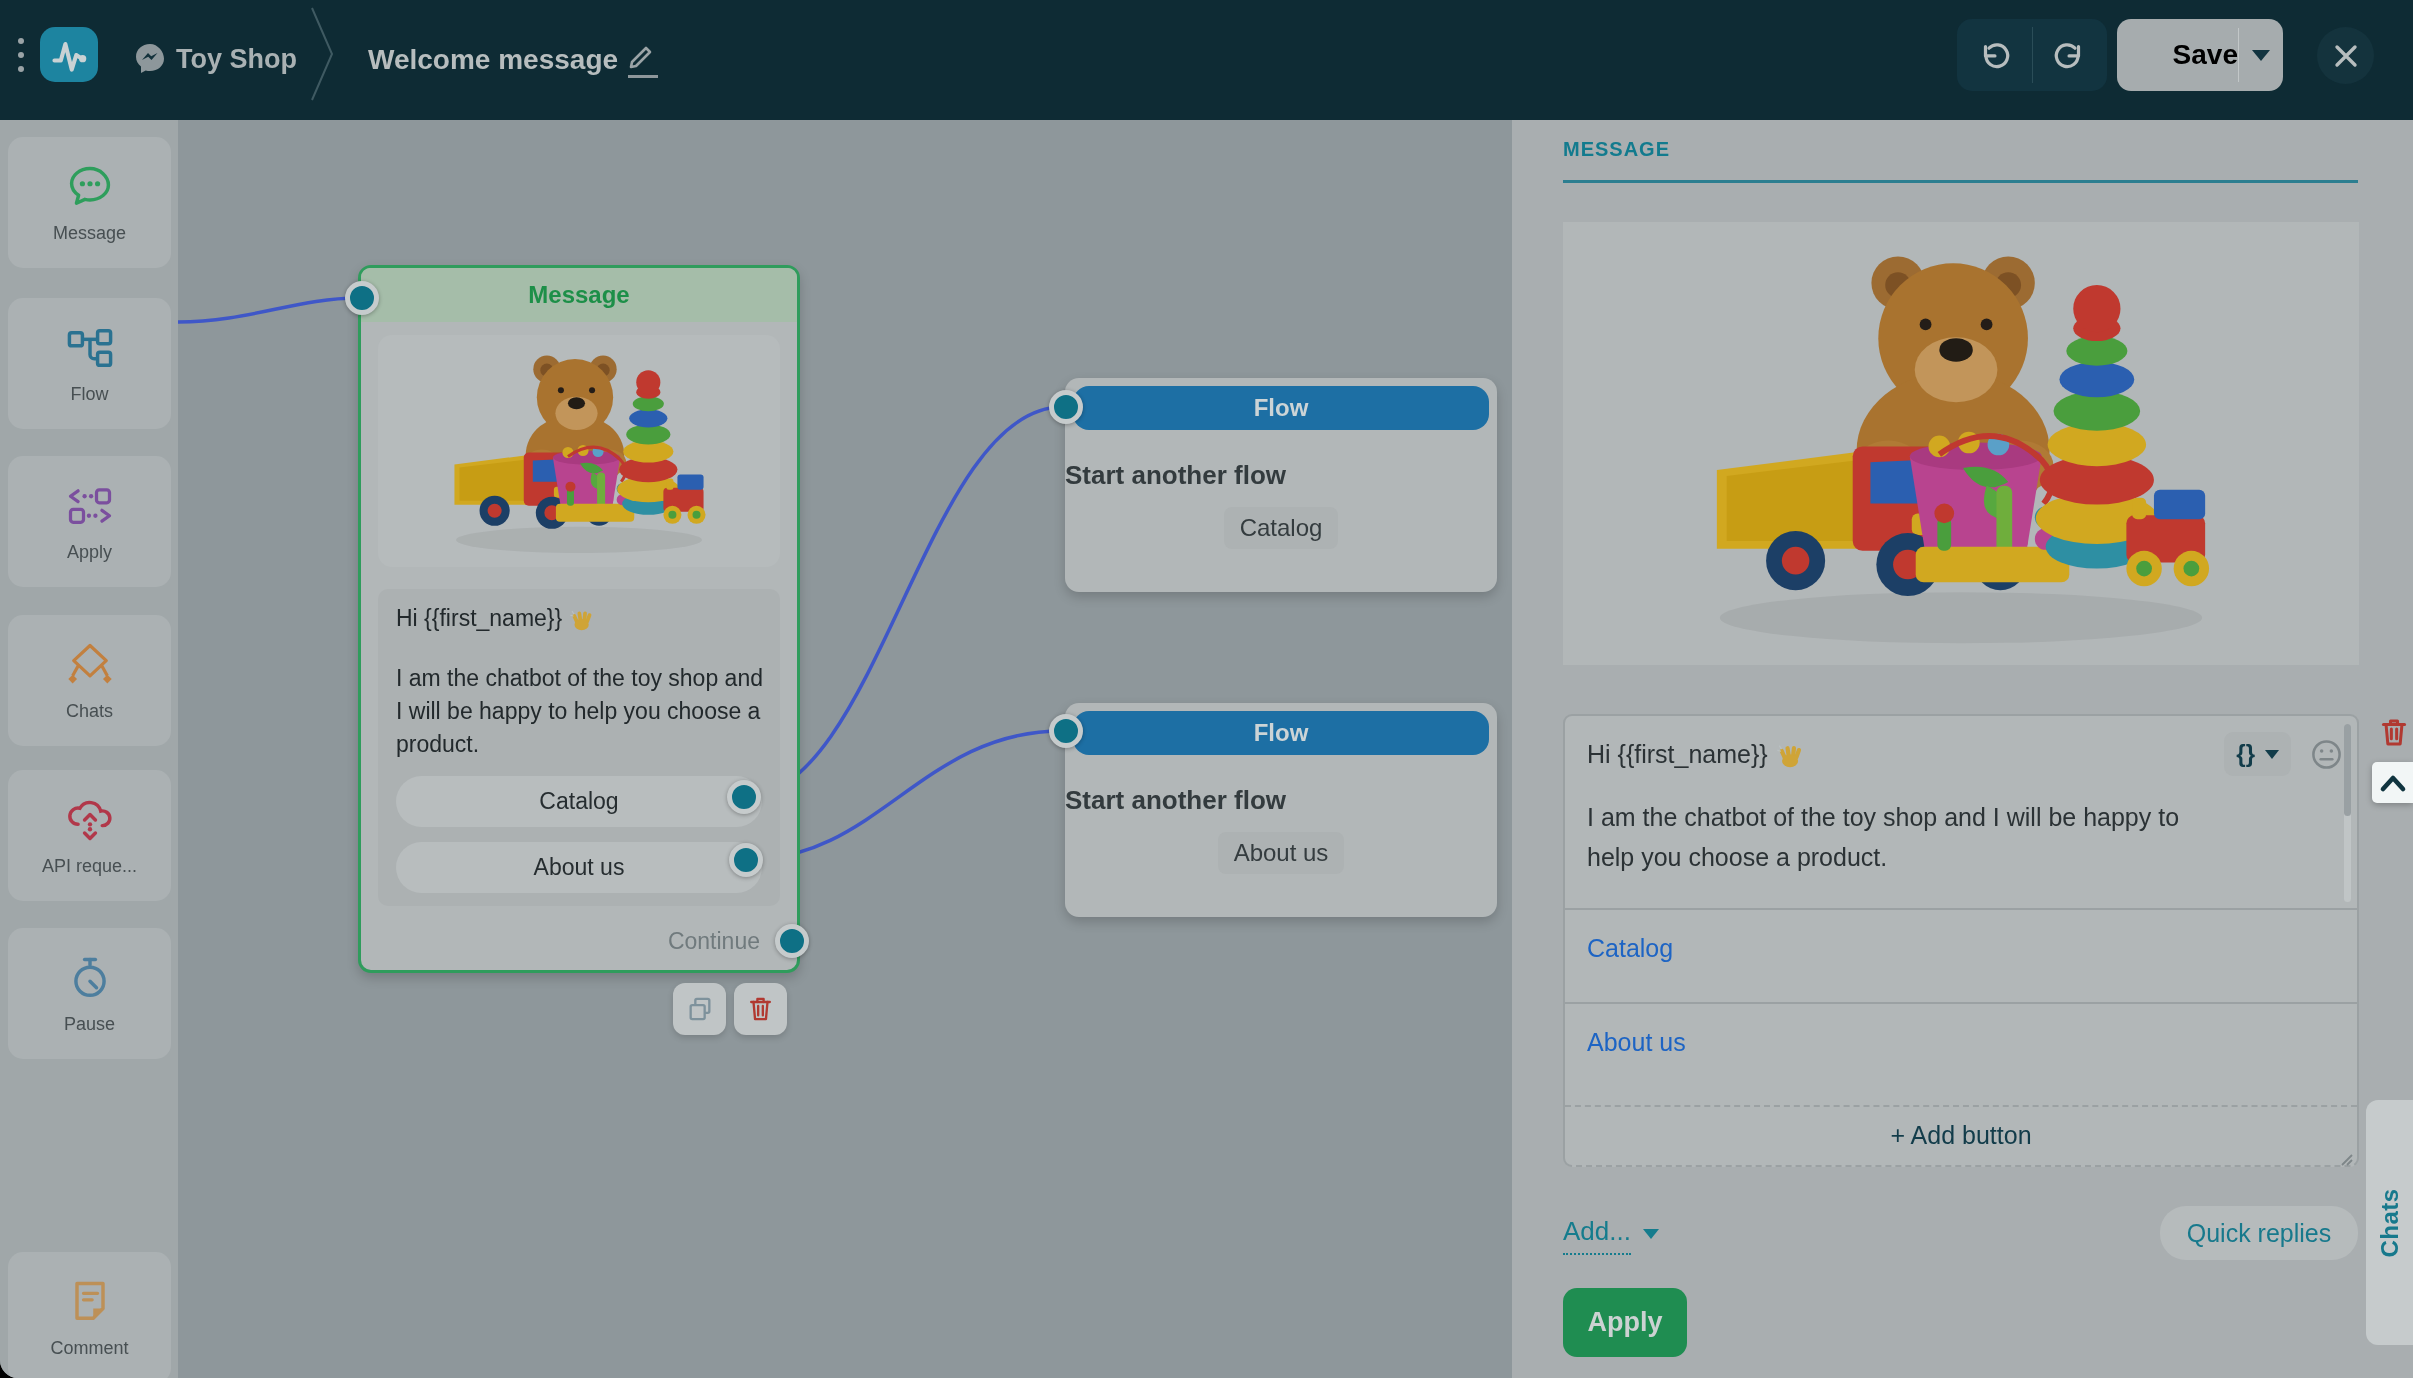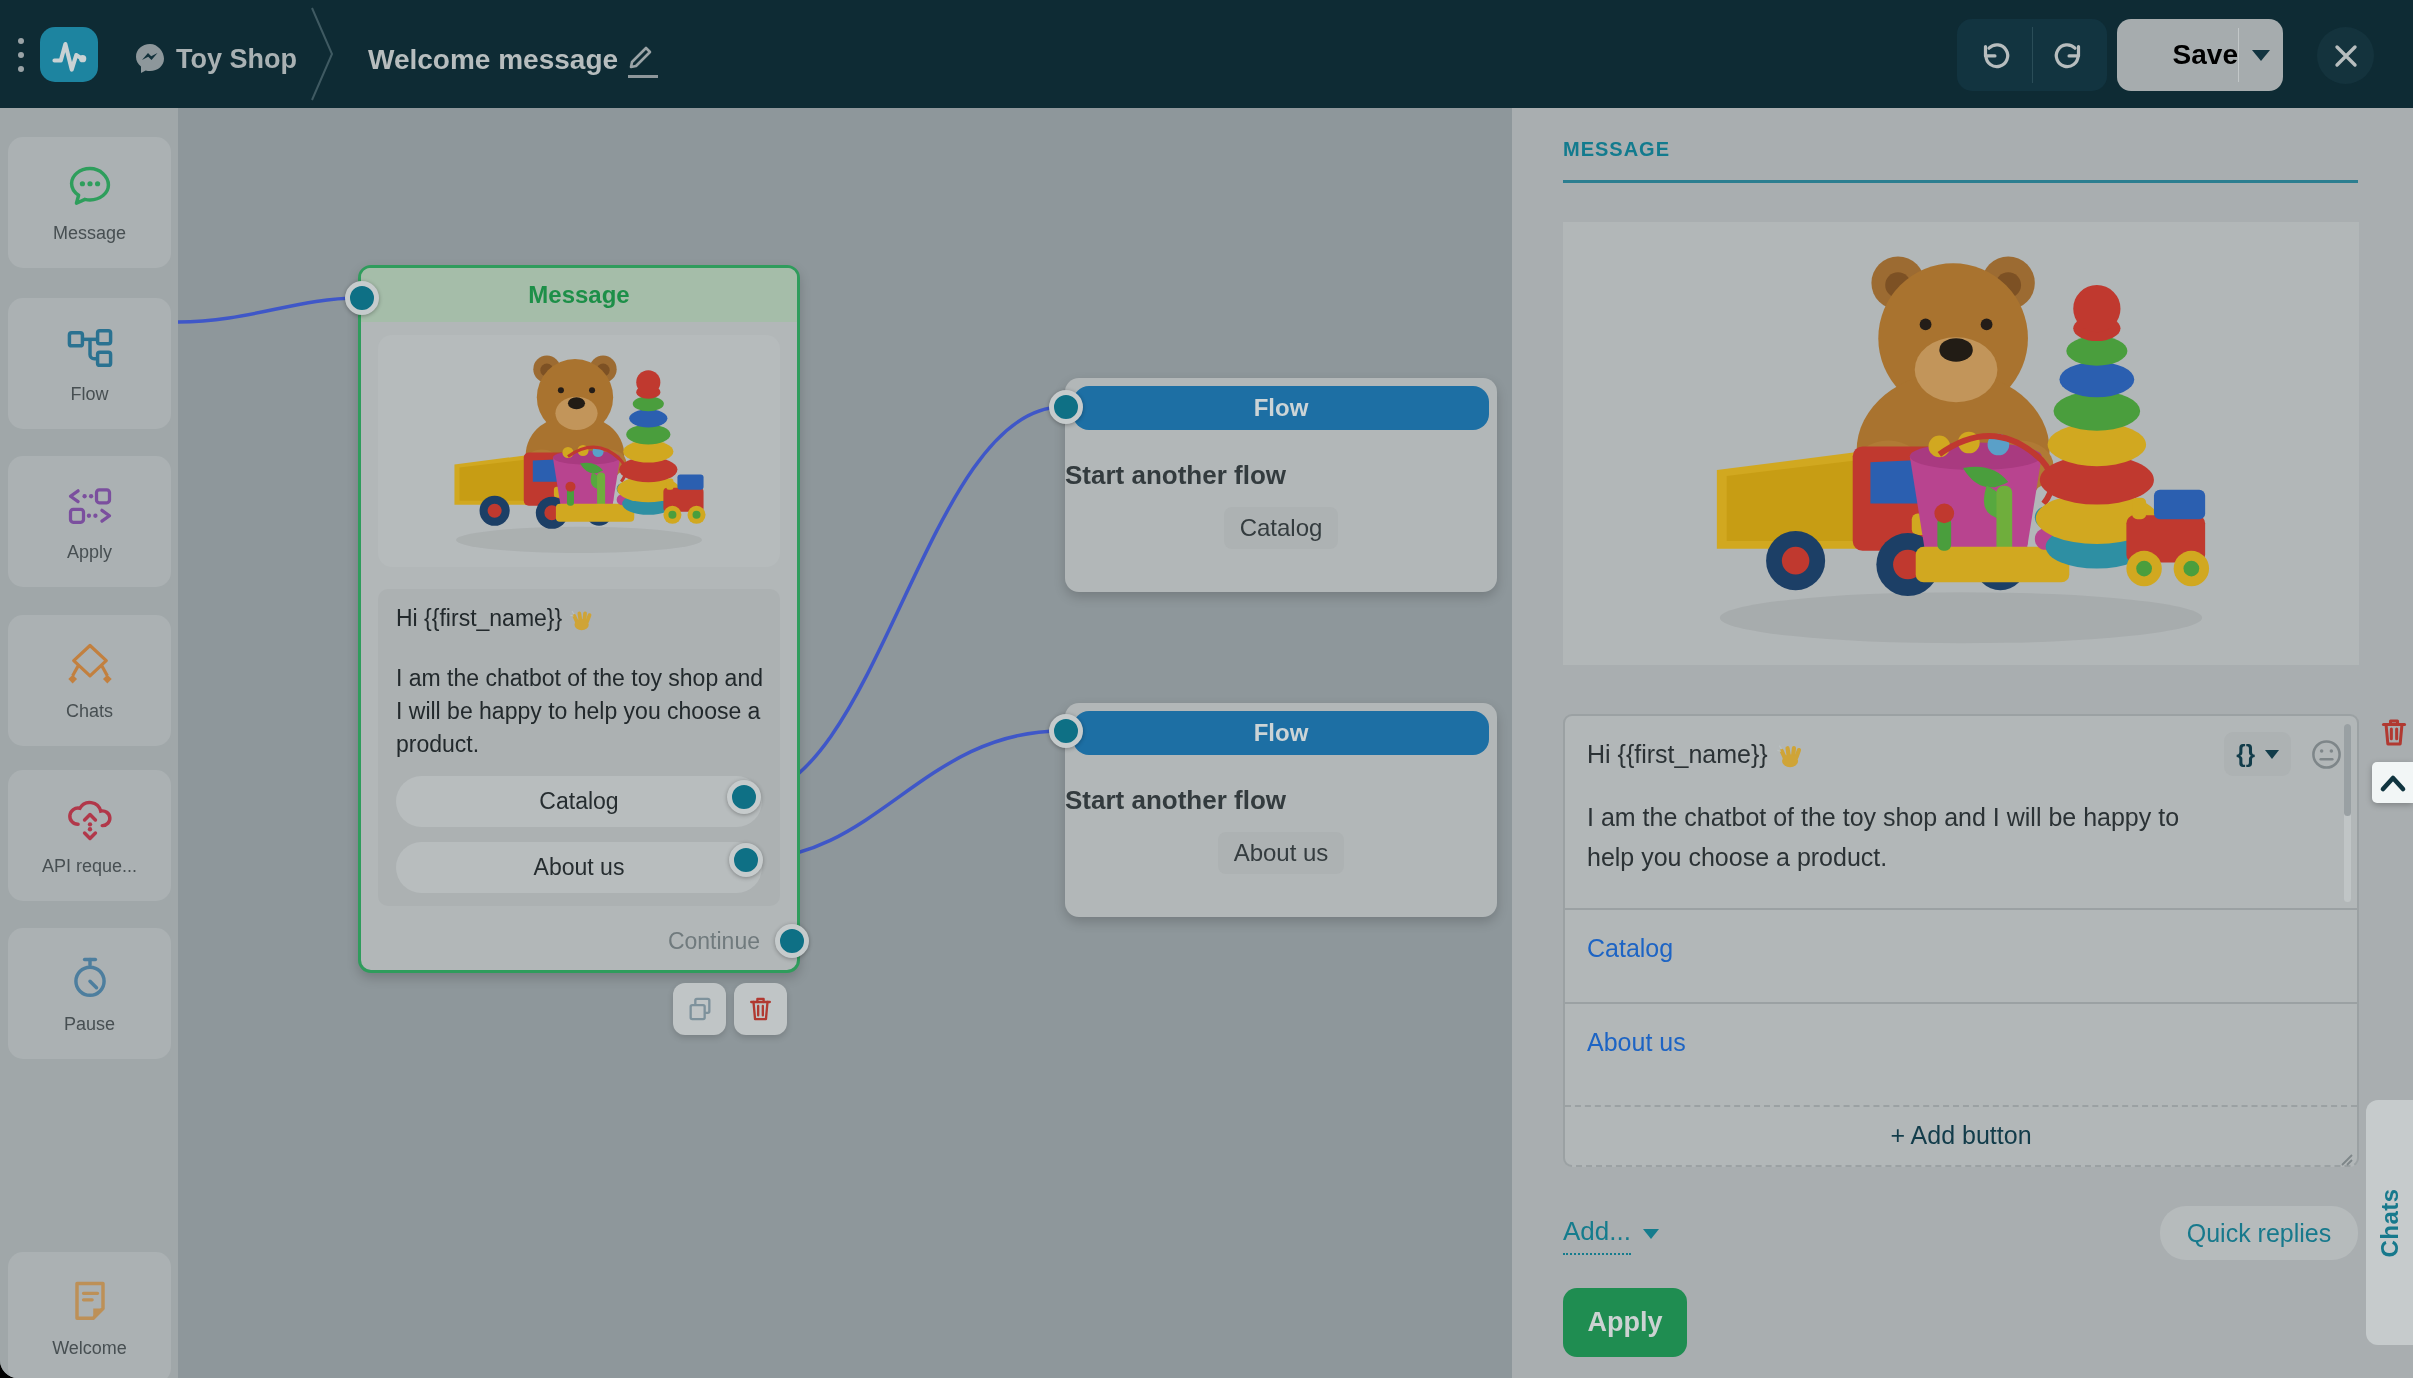--- a/index.html
+++ b/index.html
@@ -1,20 +1,20 @@
 <!DOCTYPE html>
 <html><head>
 <meta charset="utf-8">
 <style>
   html,body{margin:0;padding:0;background:#000;}
   #app{position:relative;width:2413px;height:1378px;overflow:hidden;
        font-family:"Liberation Sans","DejaVu Sans",sans-serif;
        background:#8e979b;border-bottom-left-radius:18px;}
   
-  .topbar{position:absolute;left:0;top:0;width:2413px;height:108px;background:#0e2b34;z-index:30;}
+  .topbar{position:absolute;left:0;top:0;width:2413px;height:120px;background:#0e2b34;z-index:30;}
   .kebab{position:absolute;left:14px;top:38px;width:14px;height:34px;display:flex;flex-direction:column;justify-content:space-between;align-items:center;}
   .kebab i{width:6px;height:6px;border-radius:50%;background:#9aa3a6;}
   .logo{position:absolute;left:40px;top:27px;width:58px;height:55px;border-radius:15px;background:#1d84a0;display:flex;align-items:center;justify-content:center;}
   .msgr{position:absolute;left:134px;top:42px;width:32px;height:32px;}
   .chname{position:absolute;left:176px;top:44px;font-size:27px;font-weight:bold;color:#a9b1b3;}
   .sep-chev{position:absolute;left:308px;top:0;height:108px;width:30px;}
   .flowtitle{position:absolute;left:368px;top:44px;font-size:28px;font-weight:bold;color:#b7bdbe;}
   .editbtn{position:absolute;left:626px;top:40px;width:36px;height:40px;cursor:pointer;}
   .editbtn .ul{position:absolute;left:2px;bottom:2px;width:30px;height:3px;background:#8e979b;}
   .histgroup{position:absolute;left:1957px;top:19px;width:150px;height:72px;border-radius:15px;background:#123440;display:flex;}
@@ -298,21 +298,21 @@
         </g>
       </svg>
       <div class="lbl">Pause</div>
     </div>
     <div class="tool" style="top:1144px">
       <svg width="52" height="52" viewBox="0 0 48 48">
         <path d="M12 7 H36 V30 L27 39 H12 Z" fill="none" stroke="#bd9057" stroke-width="3.2" stroke-linejoin="round"></path>
         <path d="M36 30 H27 V39 Z" fill="#bd9057"></path>
         <path d="M18 16 H31 M18 22 H26" stroke="#bd9057" stroke-width="3" stroke-linecap="round"></path>
       </svg>
-      <div class="lbl">Welcome</div>
+      <div class="lbl">Comment</div>
     </div>
   </div>
 
   <div class="canvas">
     <svg class="edges" width="1334" height="1270">
       <g fill="none" stroke="#3f57c8" stroke-width="3.5" stroke-linecap="round">
         <path d="M0 214 C70 214 120 190 180 190"></path>
         <path d="M566 689 C700 689 748 299 884 299"></path>
         <path d="M568 752 C700 752 744 623 884 623"></path>
       </g>

